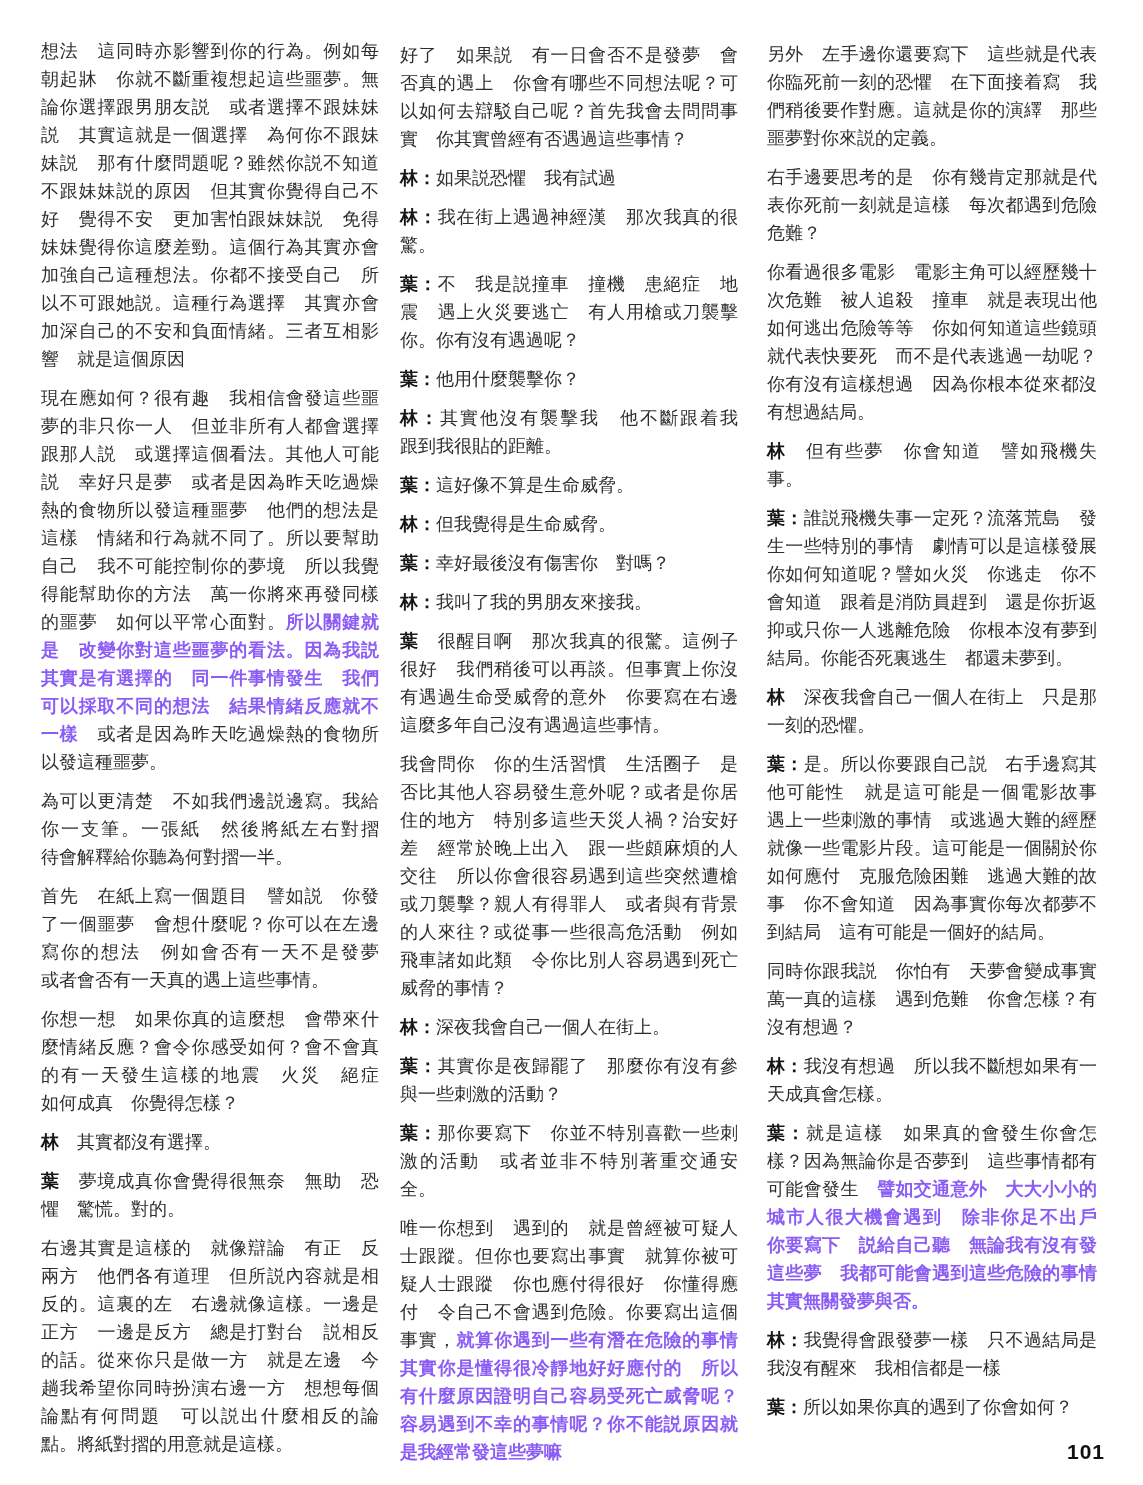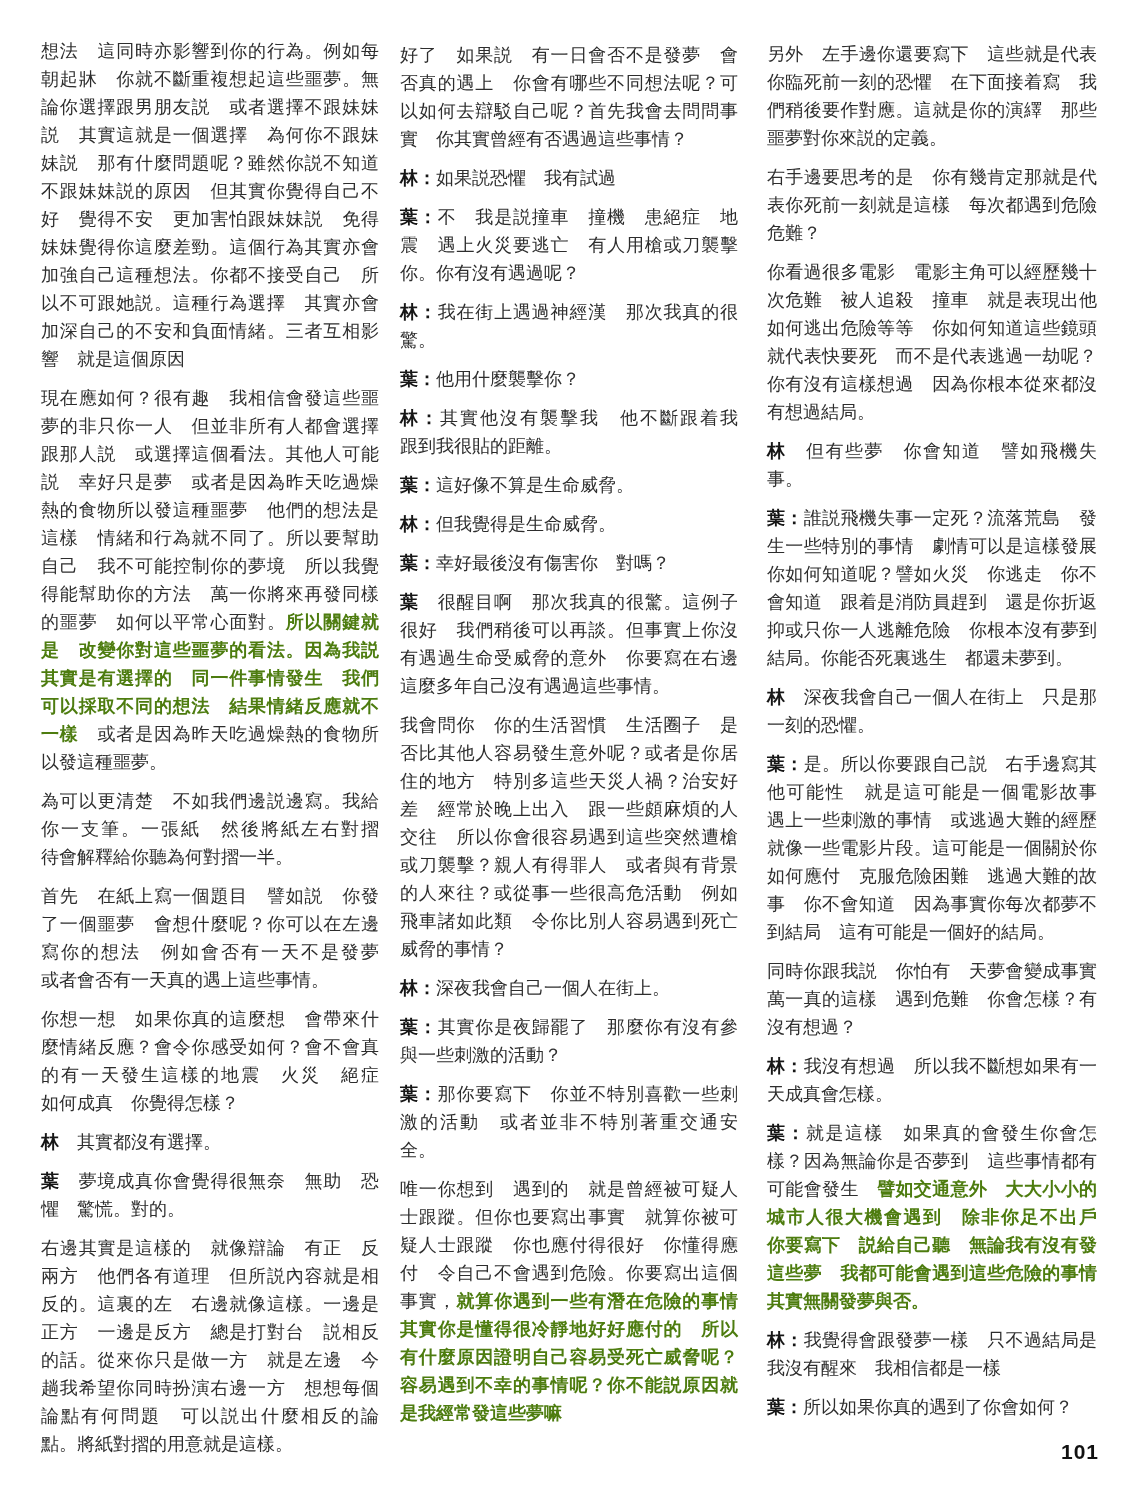--- a/index.html
+++ b/index.html
@@ -29,27 +29,27 @@
     color: #2d2d2d;
     text-align: justify;
     text-justify: inter-ideograph;
   }
   .run { }
   .speaker {
     font-weight: bold;
     color: #161616;
   }
   .red {
-    color: #4d7c0f;
+    color: #8b5cf6;
     font-weight: bold;
     font-family: "Liberation Serif", serif;
   }
   .page-number {
     position: absolute;
-    right: 44px;
+    right: 38px;
     bottom: 21px;
     font-size: 21px;
     font-weight: bold;
     color: #111111;
     letter-spacing: 1px;
   }
 </style>
 </head>
 <body>
 
@@ -60,27 +60,28 @@
       <p class="para"><span class="run">為可以更清楚　不如我們邊説邊寫。我給你一支筆。一張紙　然後將紙左右對摺　待會解釋給你聽為何對摺一半。</span></p>
       <p class="para"><span class="run">首先　在紙上寫一個題目　譬如説　你發了一個噩夢　會想什麼呢？你可以在左邊寫你的想法　例如會否有一天不是發夢　或者會否有一天真的遇上這些事情。</span></p>
       <p class="para"><span class="run">你想一想　如果你真的這麼想　會帶來什麼情緒反應？會令你感受如何？會不會真的有一天發生這樣的地震　火災　絕症　如何成真　你覺得怎樣？</span></p>
       <p class="para"><span class="run speaker">林</span><span class="run">　其實都沒有選擇。</span></p>
       <p class="para"><span class="run speaker">葉</span><span class="run">　夢境成真你會覺得很無奈　無助　恐懼　驚慌。對的。</span></p>
       <p class="para"><span class="run">右邊其實是這樣的　就像辯論　有正　反兩方　他們各有道理　但所説內容就是相反的。這裏的左　右邊就像這樣。一邊是正方　一邊是反方　總是打對台　説相反的話。從來你只是做一方　就是左邊　今趟我希望你同時扮演右邊一方　想想每個論點有何問題　可以説出什麼相反的論點。將紙對摺的用意就是這樣。</span></p>
     </div>
   <div class="col col-2">
       <p class="para"><span class="run">好了　如果説　有一日會否不是發夢　會否真的遇上　你會有哪些不同想法呢？可以如何去辯駁自己呢？首先我會去問問事實　你其實曾經有否遇過這些事情？</span></p>
       <p class="para"><span class="run speaker">林：</span><span class="run">如果説恐懼　我有試過</span></p>
+      <p class="para"><span class="run speaker">林：</span><span class="run">我在街上遇過神經漢　那次我真的很驚。</span></p>
       <p class="para"><span class="run speaker">葉：</span><span class="run">不　我是説撞車　撞機　患絕症　地震　遇上火災要逃亡　有人用槍或刀襲擊你。你有沒有遇過呢？</span></p>
-      <p class="para"><span class="run speaker">林：</span><span class="run">我在街上遇過神經漢　那次我真的很驚。</span></p>
       <p class="para"><span class="run speaker">葉：</span><span class="run">他用什麼襲擊你？</span></p>
       <p class="para"><span class="run speaker">林：</span><span class="run">其實他沒有襲擊我　他不斷跟着我　跟到我很貼的距離。</span></p>
       <p class="para"><span class="run speaker">葉：</span><span class="run">這好像不算是生命威脅。</span></p>
       <p class="para"><span class="run speaker">林：</span><span class="run">但我覺得是生命威脅。</span></p>
       <p class="para"><span class="run speaker">葉：</span><span class="run">幸好最後沒有傷害你　對嗎？</span></p>
+      <p class="para"><span class="run speaker">林：</span><span class="run">我叫了我的男朋友來接我。</span></p>
       <p class="para"><span class="run speaker">葉</span><span class="run">　很醒目啊　那次我真的很驚。這例子很好　我們稍後可以再談。但事實上你沒有遇過生命受威脅的意外　你要寫在右邊　這麼多年自己沒有遇過這些事情。</span></p>
       <p class="para"><span class="run">我會問你　你的生活習慣　生活圈子　是否比其他人容易發生意外呢？或者是你居住的地方　特別多這些天災人禍？治安好差　經常於晚上出入　跟一些頗麻煩的人交往　所以你會很容易遇到這些突然遭槍或刀襲擊？親人有得罪人　或者與有背景的人來往？或從事一些很高危活動　例如飛車諸如此類　令你比別人容易遇到死亡威脅的事情？</span></p>
       <p class="para"><span class="run speaker">林：</span><span class="run">深夜我會自己一個人在街上。</span></p>
       <p class="para"><span class="run speaker">葉：</span><span class="run">其實你是夜歸罷了　那麼你有沒有參與一些刺激的活動？</span></p>
       <p class="para"><span class="run speaker">葉：</span><span class="run">那你要寫下　你並不特別喜歡一些刺激的活動　或者並非不特別著重交通安全。</span></p>
       <p class="para"><span class="run">唯一你想到　遇到的　就是曾經被可疑人士跟蹤。但你也要寫出事實　就算你被可疑人士跟蹤　你也應付得很好　你懂得應付　令自己不會遇到危險。你要寫出這個事實，</span><span class="run red">就算你遇到一些有潛在危險的事情　其實你是懂得很冷靜地好好應付的　所以有什麼原因證明自己容易受死亡威脅呢？容易遇到不幸的事情呢？你不能説原因就是我經常發這些夢嘛</span></p>
     </div>
   <div class="col col-3">
       <p class="para"><span class="run">另外　左手邊你還要寫下　這些就是代表你臨死前一刻的恐懼　在下面接着寫　我們稍後要作對應。這就是你的演繹　那些噩夢對你來説的定義。</span></p>
       <p class="para"><span class="run">右手邊要思考的是　你有幾肯定那就是代表你死前一刻就是這樣　每次都遇到危險　危難？</span></p>

